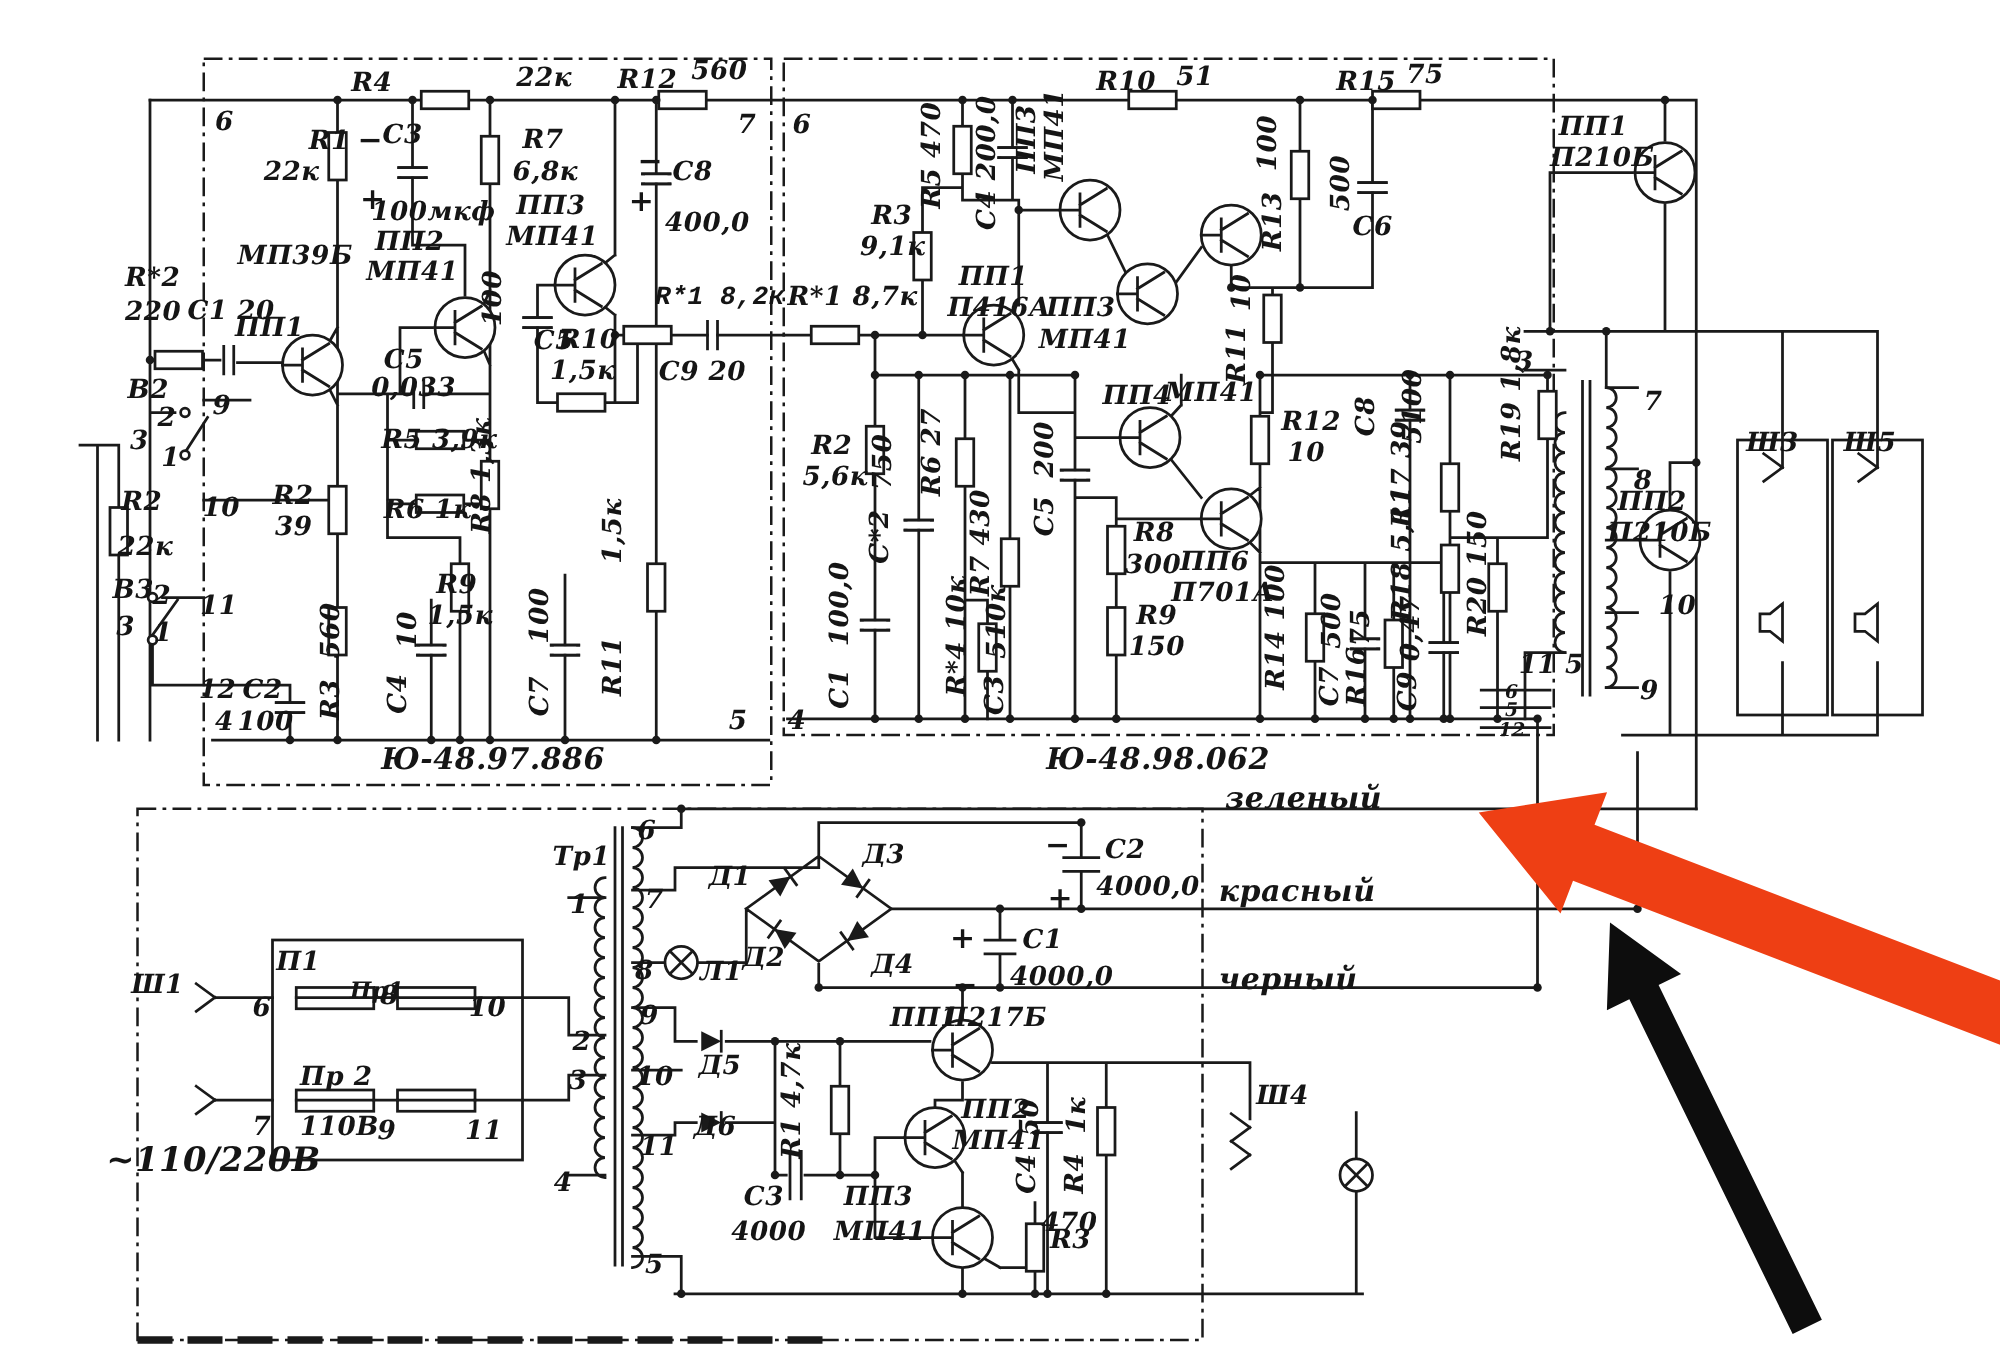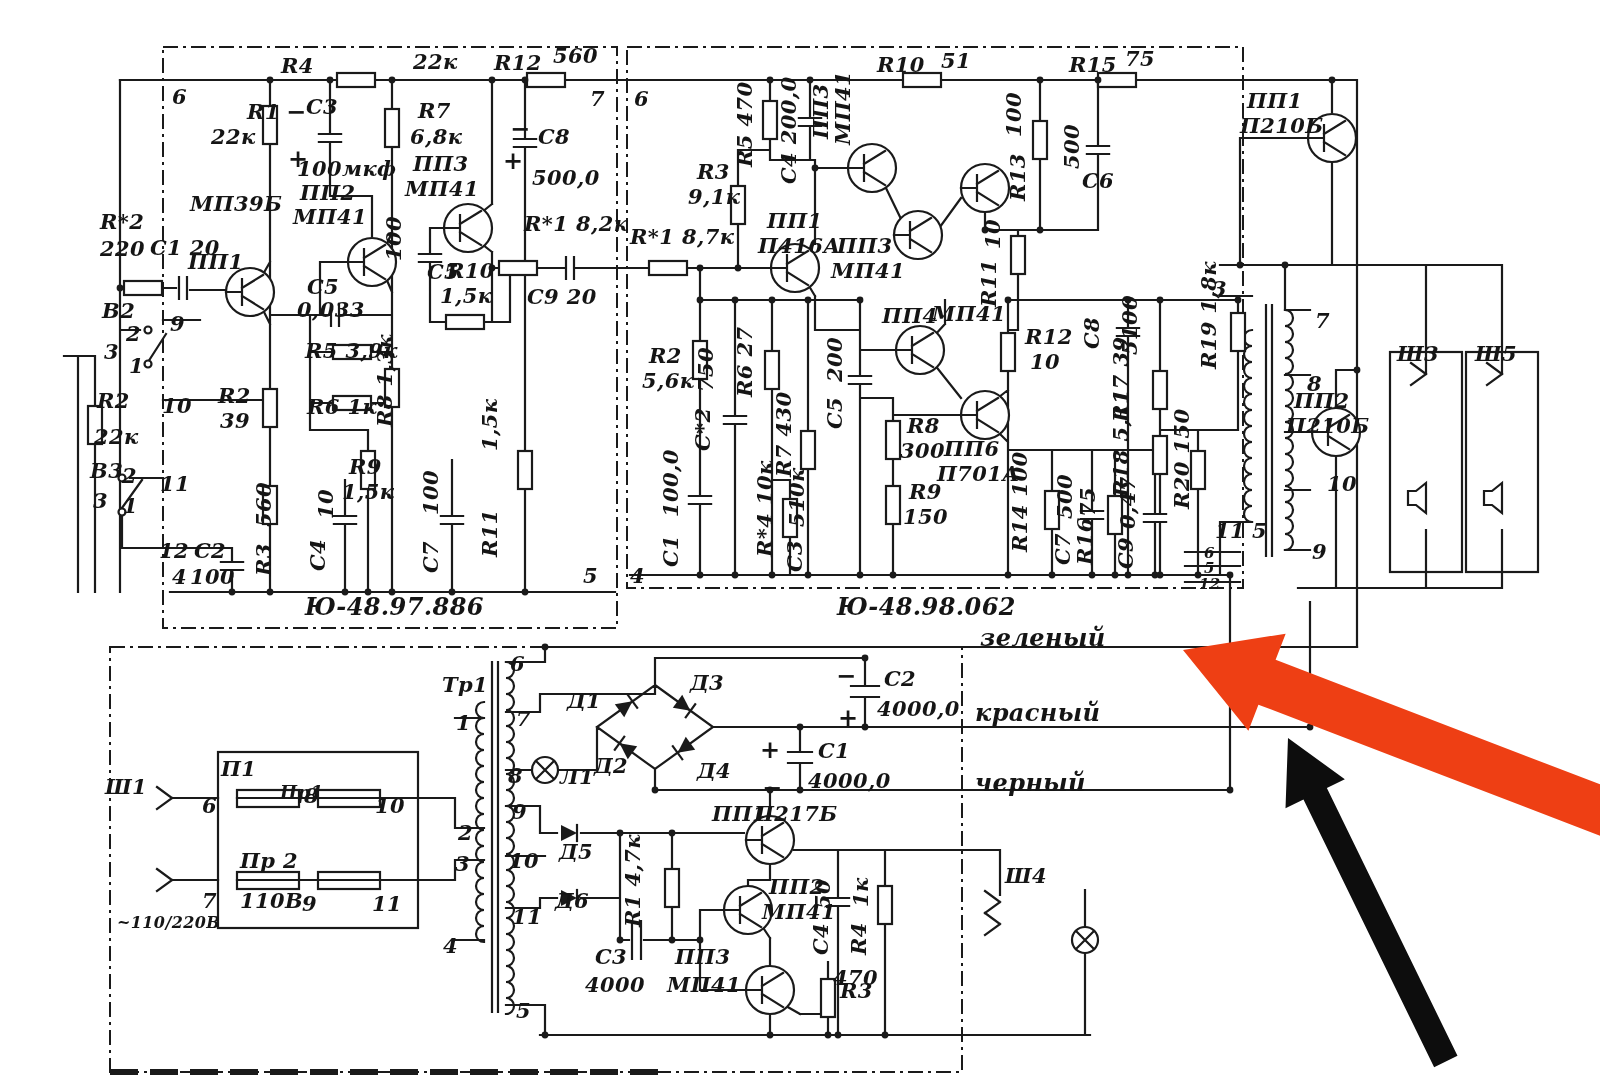--- a/index.html
+++ b/index.html
@@ -388,33 +388,33 @@
       <div class="lbl" style="left: 297px; top: 158px;">100мкф</div>
       <div class="lbl" style="left: 418px; top: 100px;">R7</div>
       <div class="lbl" style="left: 410px; top: 126px;">6,8к</div>
       <div class="lbl" style="left: 413px; top: 153px;">ПП3</div>
       <div class="lbl" style="left: 405px; top: 178px;">МП41</div>
       <div class="lbl" style="left: 300px; top: 182px;">ПП2</div>
       <div class="lbl" style="left: 293px; top: 206px;">МП41</div>
       <div class="lbl" style="left: 510px; top: 117px; font-size: 24px;">−</div>
       <div class="lbl" style="left: 538px; top: 126px;">С8</div>
       <div class="lbl" style="left: 503px; top: 149px; font-size: 24px;">+</div>
-      <div class="lbl" style="left: 532px; top: 167px;">500,0</div>
+      <div class="lbl" style="left: 532px; top: 167px;">400,0</div>
       <div class="lbl" style="left: 190px; top: 193px;">МП39Б</div>
       <div class="lbl" style="left: 100px; top: 211px;">R*2</div>
       <div class="lbl" style="left: 100px; top: 238px;">220</div>
       <div class="lbl" style="left: 150px; top: 237px;">С1 20</div>
       <div class="lbl" style="left: 188px; top: 251px;">ПП1</div>
       <div class="lbl" style="left: 307px; top: 276px;">С5</div>
       <div class="lbl" style="left: 297px; top: 299px;">0,033</div>
       <div class="lbl rot" style="left: 404px; top: 240px;">100</div>
       <div class="lbl" style="left: 427px; top: 261px;">С5</div>
       <div class="lbl" style="left: 447px; top: 260px;">R10</div>
       <div class="lbl" style="left: 440px; top: 285px;">1,5к</div>
-      <div class="lbl" style="left: 524px; top: 213px;">R*1 8,2к</div>
+      <div class="lbl" style="left: 524px; top: 228px; font-family: Liberation Mono, monospace;">R*1 8,2к</div>
       <div class="lbl" style="left: 527px; top: 286px;">С9 20</div>
       <div class="lbl" style="left: 102px; top: 300px;">В2</div>
       <div class="lbl" style="left: 126px; top: 323px;">2</div>
       <div class="lbl" style="left: 104px; top: 341px;">3</div>
       <div class="lbl" style="left: 129px; top: 355px;">1</div>
       <div class="lbl" style="left: 170px; top: 313px;">9</div>
       <div class="lbl" style="left: 162px; top: 395px;">10</div>
       <div class="lbl" style="left: 218px; top: 385px;">R2</div>
       <div class="lbl" style="left: 220px; top: 410px;">39</div>
       <div class="lbl" style="left: 305px; top: 340px; font-style: italic;">R5 3,9к</div>
@@ -551,21 +551,21 @@
       <div class="lbl" style="left: 221px; top: 758px;">П1</div>
       <div class="lbl" style="left: 244px; top: 784px; font-size: 18px; margin-left: 36px;">Пр1</div>
       <div class="lbl" style="left: 202px; top: 795px;">6</div>
       <div class="lbl" style="left: 304px; top: 785px;">8</div>
       <div class="lbl" style="left: 375px; top: 795px;">10</div>
       <div class="lbl" style="left: 240px; top: 850px;">Пр 2</div>
       <div class="lbl" style="left: 202px; top: 890px;">7</div>
       <div class="lbl" style="left: 240px; top: 890px;">110В</div>
       <div class="lbl" style="left: 302px; top: 893px;">9</div>
       <div class="lbl" style="left: 372px; top: 893px;">11</div>
-      <div class="lbl" style="left: 85px; top: 915px; font-size: 16px; margin-left: 32px;">~110/220В</div>
+      <div class="lbl" style="left: 85px; top: 915px; font-size: 27px;">~110/220В</div>
       <div class="lbl" style="left: 559px; top: 841px;">Д5</div>
       <div class="lbl" style="left: 555px; top: 890px;">Д6</div>
       <div class="lbl rot" style="left: 643px; top: 906px;">R1 4,7к</div>
       <div class="lbl" style="left: 712px; top: 803px;">ПП1</div>
       <div class="lbl" style="left: 754px; top: 803px;">П217Б</div>
       <div class="lbl" style="left: 769px; top: 876px;">ПП2</div>
       <div class="lbl" style="left: 762px; top: 901px;">МП41</div>
       <div class="lbl rot" style="left: 833px; top: 888px;">50</div>
       <div class="lbl rot" style="left: 831px; top: 934px;">С4</div>
       <div class="lbl rot" style="left: 871px; top: 886px;">1к</div>

